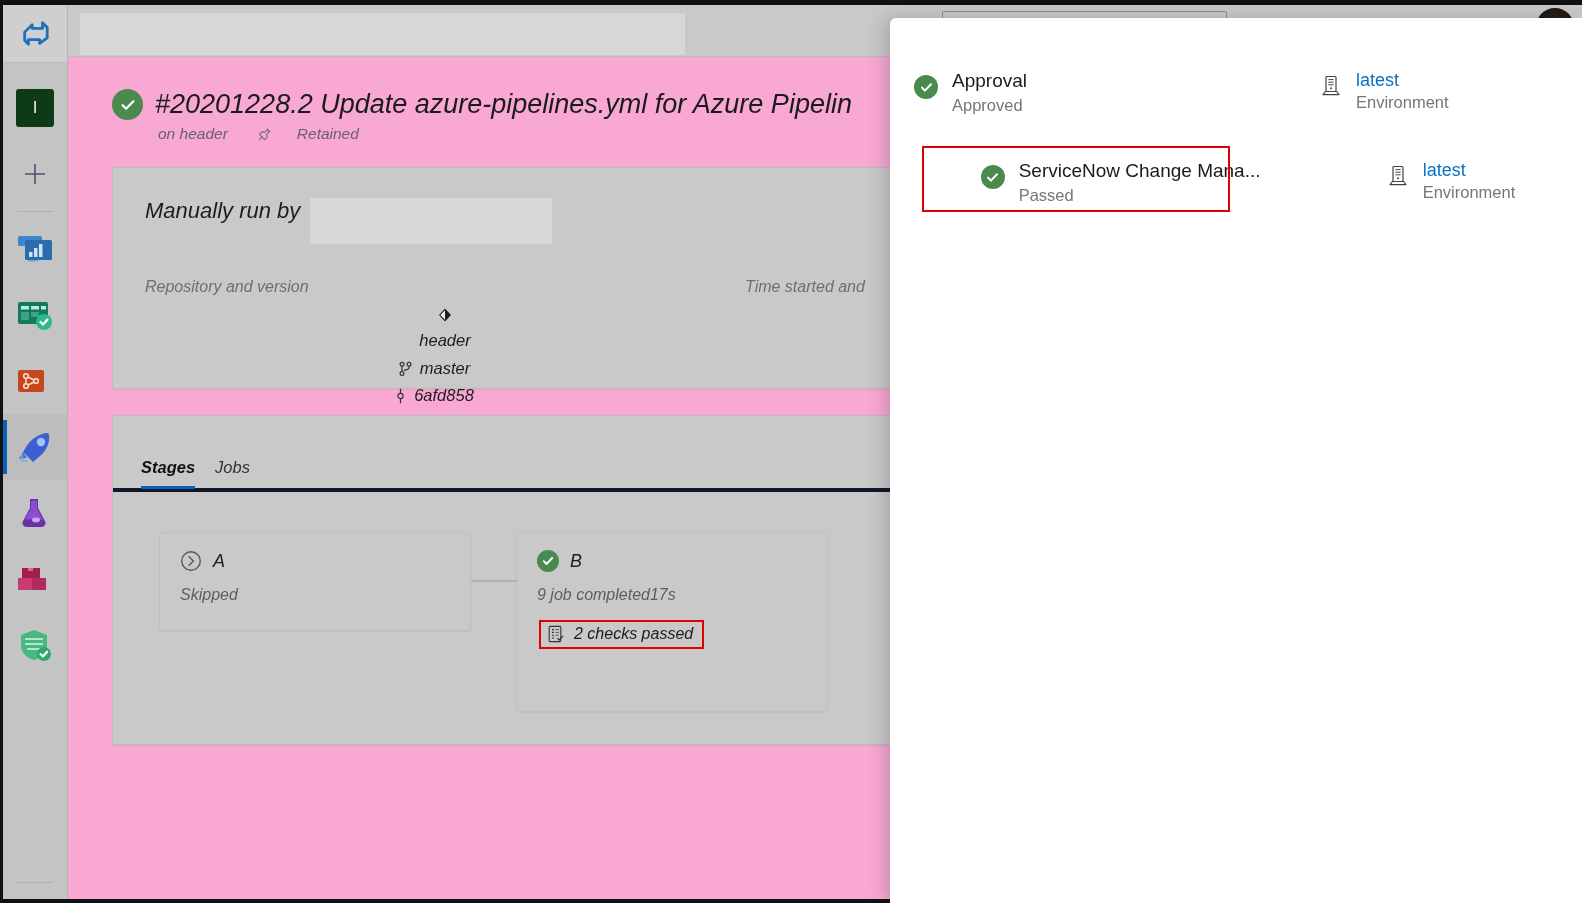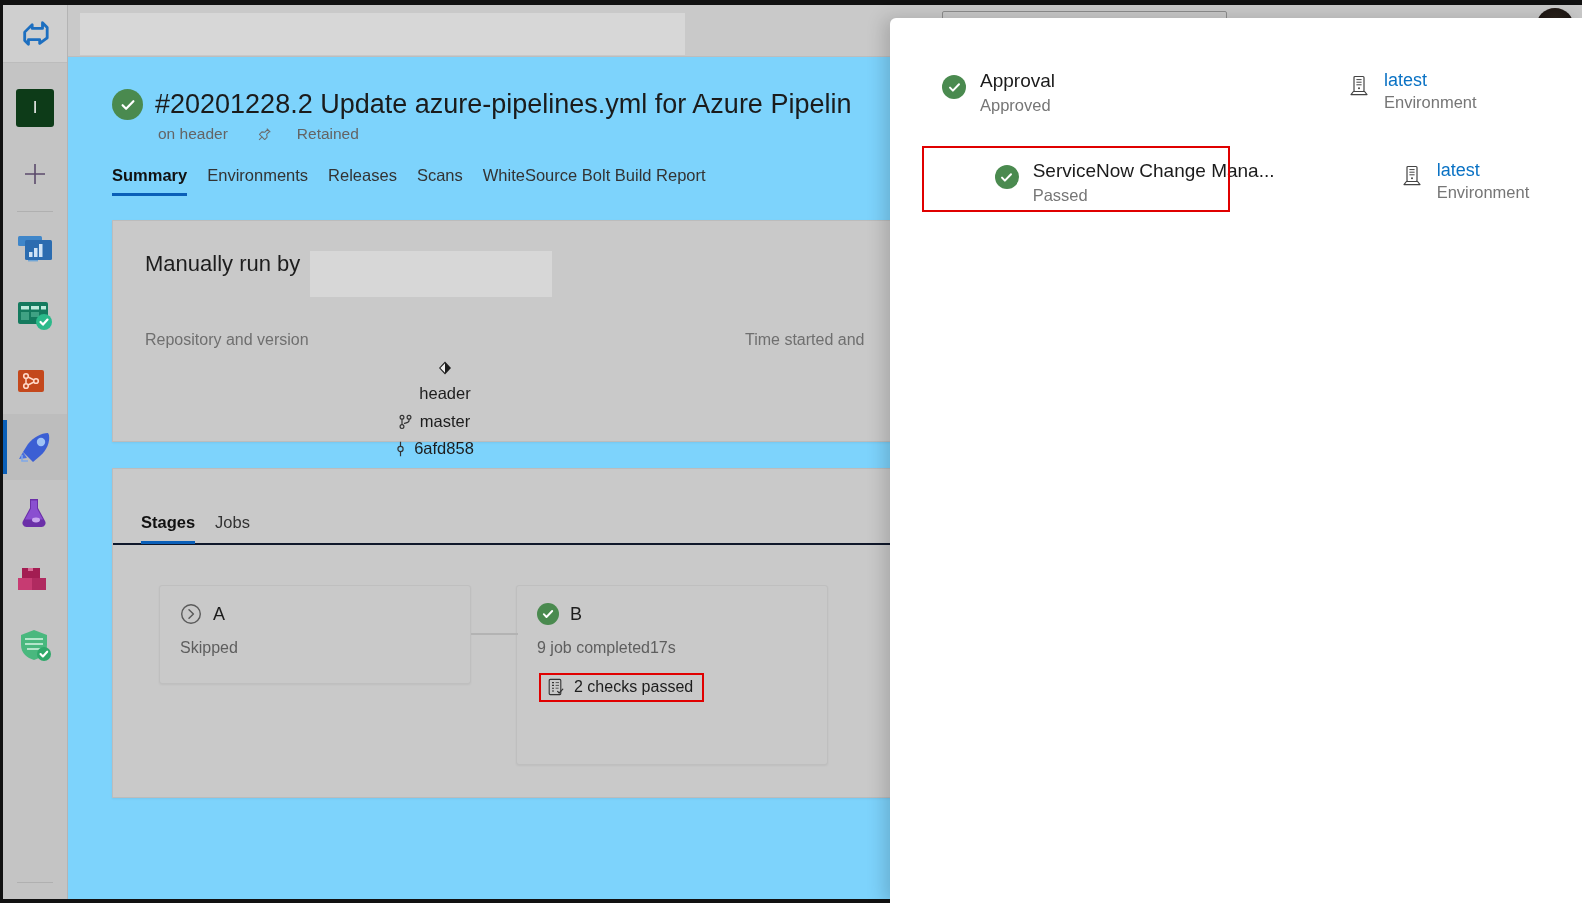--- a/index.html
+++ b/index.html
@@ -61,21 +61,21 @@
     border:1px solid #8d8d8d; background:#c9c9c9; border-radius:2px;
   }
   .avatar {
     position:absolute; right:8px; top:3px; width:38px; height:38px;
     border-radius:50%;
     background: radial-gradient(circle at 50% 34%, #2d241d 0%, #1c1512 56%, #55443a 100%);
     overflow:hidden;
   }
 
   
-  .content { position:absolute; left:68px; top:57px; right:0; bottom:4px; background:#7dd3fc; }
+  .content { position:absolute; left:68px; top:57px; right:0; bottom:4px; background:#f9a8d4;font-style:italic; }
 
   .run-head { padding: 32px 0 0 44px; }
   .run-title-row { display:flex; align-items:center; gap:12px; }
   .run-title {
     font-size: 27px; color:#1b1b1b; font-weight:400;
     white-space:nowrap;
   }
   .run-sub {
     margin-left: 46px; margin-top: 5px;
     font-size: 15.5px; color:#646464;
@@ -112,21 +112,21 @@
   .detail-cols { display:flex; margin-top: 34px; }
   .detail-col { width: 600px; }
   .detail-head { font-size:16px; color:#6f6f6f; margin-bottom:11px; }
   .detail-line { display:flex; align-items:center; gap:8px; font-size:16.5px; color:#1d1d1d; margin-top:9px;flex-direction:column; }
   .detail-line .grp { display:flex; align-items:center; gap:7px; margin-right:22px; }
 
   
   .card-stages { margin-top: 26px; width:1290px; height: 330px; }
   .stages-tabs {
     display:flex; align-items:flex-end; padding: 26px 0 0 28px;
-    border-bottom:2px solid #0f172a; height: 76px;
+    border-bottom:4px solid #0f172a; height: 76px;
   }
   .stab { font-size:16.5px; color:#333; padding:0 10px 11px 10px; position:relative; cursor:pointer; }
   .stab:first-child { padding-left:0; }
   .stab.active { font-weight:700; color:#111; }
   .stab.active::after { content:''; position:absolute; left:0; right:10px; bottom:-1px; height:3px; background:#0a5fb8; }
 
   .stage-canvas { position:relative; padding: 40px 0 0 46px; display:flex; align-items:flex-start; }
   .stage-card {
     background:#c9c9c9; border:1px solid #bfbfbf; border-radius:3px;
     width: 312px;
@@ -158,21 +158,21 @@
     background:#ffffff;
     border-top-left-radius: 6px;
     box-shadow: -6px 0 18px rgba(0,0,0,0.17);
   }
   .panel-head { display:flex; align-items:flex-start; justify-content:space-between; padding: 32px 36px 0 28px; }
   .panel-title { font-size:28px; font-weight:700; color:#1b1b1b; letter-spacing:-0.2px; }
   .panel-close { width:34px; height:34px; display:flex; align-items:center; justify-content:center; cursor:pointer; }
 
   .check-list { padding: 54px 0 0 0; }
   .check-row {
-    display:flex; align-items:flex-start; padding: 0 0 0 52px; position:relative;
+    display:flex; align-items:flex-start; padding: 0 0 0 24px; position:relative;
     height: 78px;
   }
   .check-row + .check-row { margin-top: 12px; justify-content: center; }
   .check-left { display:flex; align-items:flex-start; gap:14px; width: 400px; }
   .check-texts { margin-top:-3px; }
   .check-name { font-size:19px; color:#1b1b1b; line-height:1.3; }
   .check-status { font-size:16.5px; color:#767676; margin-top:2px; }
   .check-right { display:flex; align-items:flex-start; gap:14px; margin-left: 6px; }
   .env-texts { margin-top:-3px; }
   .env-name { font-size:18px; color:#0a72c4; line-height:1.3; cursor:pointer; }
@@ -308,27 +308,20 @@
       <div class="run-sub">
         <span>on header</span>
         <svg width="15" height="15" viewBox="0 0 16 16" style="margin-left:4px;">
           <path d="M10.5 1.8 L14.2 5.5 M11.3 2.6 L8.2 5.7 L5.2 5.2 L2.6 7.8 L8.2 13.4 L10.8 10.8 L10.3 7.8 L13.4 4.7" stroke="#6b6b6b" stroke-width="1.1" fill="none" stroke-linejoin="round"></path>
           <path d="M5.6 10.4 L2.2 13.8" stroke="#6b6b6b" stroke-width="1.1"></path>
         </svg>
         <span>Retained</span>
       </div>
     </div>
 
-    <div class="tabs">
-      <div class="tab active">Summary</div>
-      <div class="tab">Environments</div>
-      <div class="tab">Releases</div>
-      <div class="tab">Scans</div>
-      <div class="tab">WhiteSource Bolt Build Report</div>
-    </div>
 
     <div class="card card-sum">
       <div class="manual-row">
         <span class="manual-label">Manually run by</span>
         <span class="manual-redact"></span>
       </div>
 
       <div class="detail-cols">
 
         <div class="detail-col">

